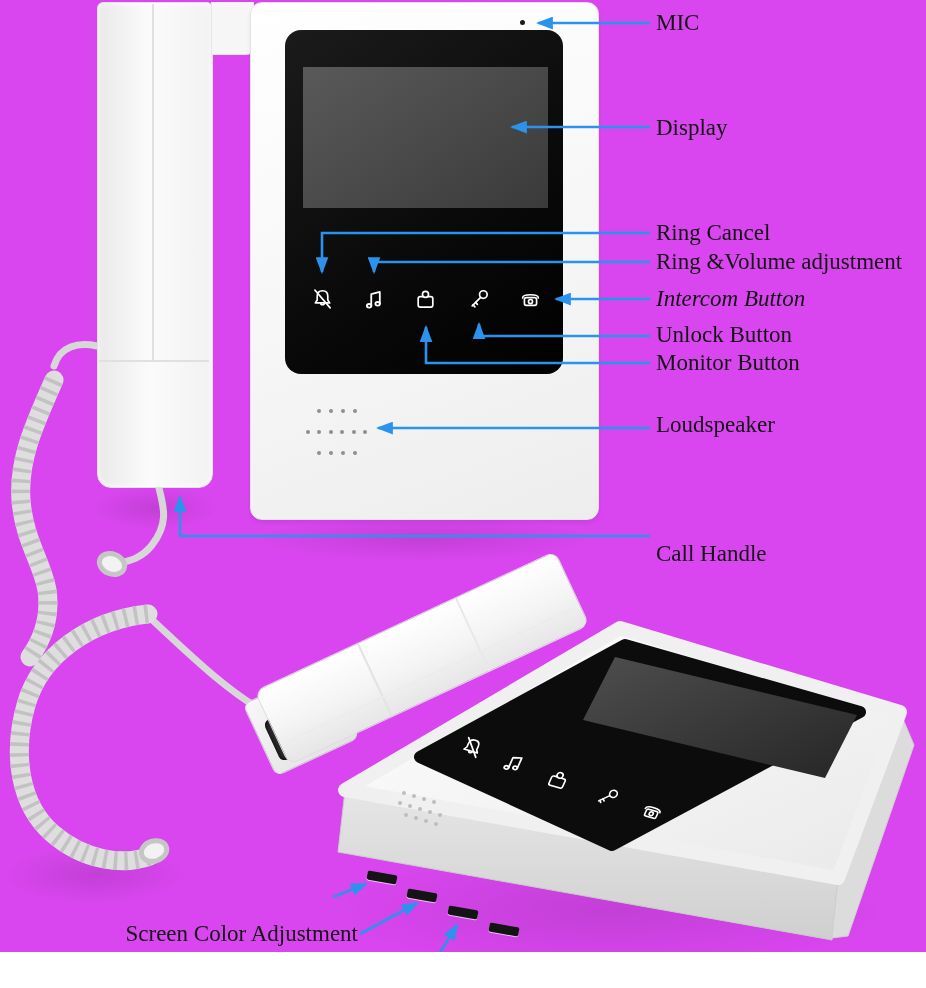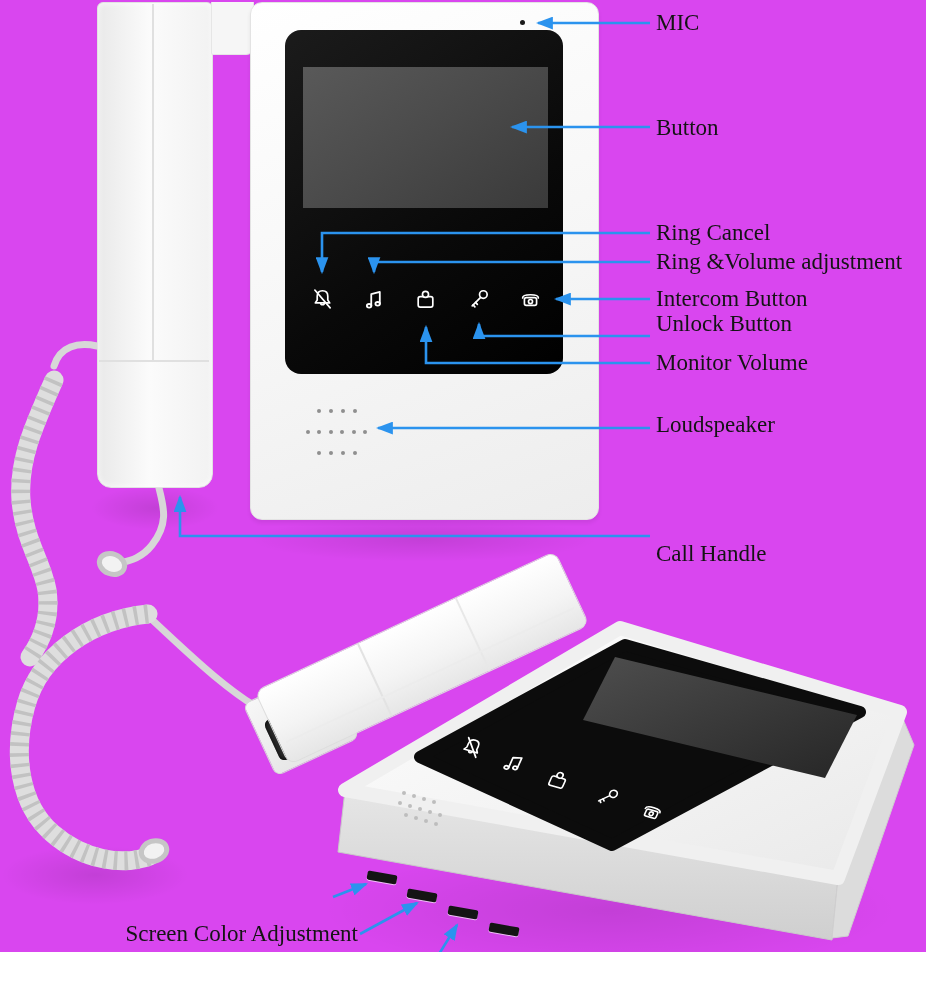--- a/index.html
+++ b/index.html
@@ -264,24 +264,24 @@
       <path d="M650 363 L426 363 L426 327" marker-end="url(#arr)"></path>
       <path d="M650 428 L378 428" marker-end="url(#arr)"></path>
       <path d="M650 536 L180 536 L180 497" marker-end="url(#arr)"></path>
       <path d="M333 897 L366 884" marker-end="url(#arr)"></path>
       <path d="M360 934 L417 903" marker-end="url(#arr)"></path>
       <path d="M431 967 L457 925" marker-end="url(#arr)"></path>
     </g>
   </svg>
 
   <div class="lbl" style="left:656px;top:23px;">MIC</div>
-  <div class="lbl" style="left:656px;top:128px;">Button</div>
+  <div class="lbl" style="left:656px;top:128px;">Display</div>
   <div class="lbl" style="left:656px;top:233px;">Ring Cancel</div>
   <div class="lbl" style="left:656px;top:262px;">Ring &amp;Volume adjustment</div>
-  <div class="lbl" style="left:656px;top:299px;">Intercom Button</div>
-  <div class="lbl" style="left:656px;top:324px;">Unlock Button</div>
-  <div class="lbl" style="left:656px;top:363px;">Monitor Volume</div>
+  <div class="lbl" style="left:656px;top:299px;font-style:italic;">Intercom Button</div>
+  <div class="lbl" style="left:656px;top:335px;">Unlock Button</div>
+  <div class="lbl" style="left:656px;top:363px;">Monitor Button</div>
   <div class="lbl" style="left:656px;top:425px;">Loudspeaker</div>
   <div class="lbl" style="left:656px;top:536px;margin-top:18px;">Call Handle</div>
 
   <div class="lbl r" style="right:568px;top:934px;">Screen Color Adjustment</div>
 
 </div>
 
 </body></html>

